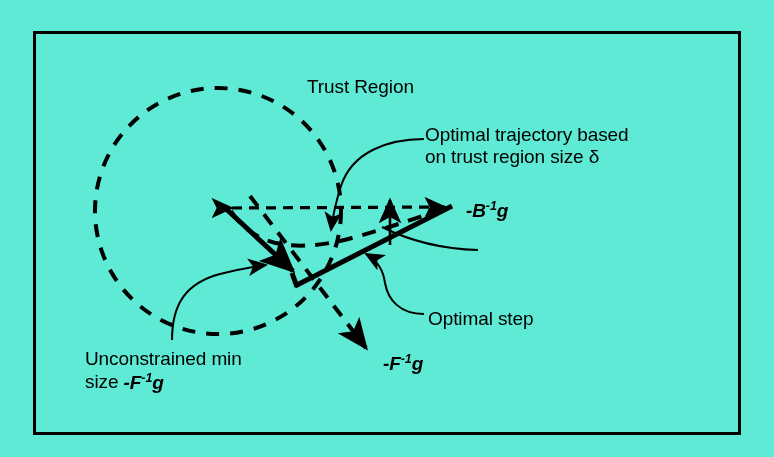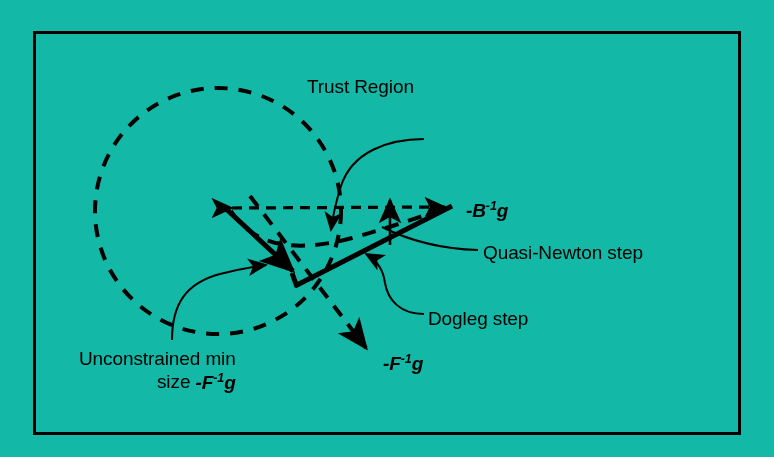--- a/index.html
+++ b/index.html
@@ -10,21 +10,21 @@
   body {
     width: 774px;
     height: 457px;
     overflow: hidden;
     font-family: "Liberation Sans", sans-serif;
   }
   #figure-root {
     position: relative;
     width: 774px;
     height: 457px;
-    background: #14b8a6;
+    background: #5eead4;
   }
   #diagram-svg {
     position: absolute;
     left: 0;
     top: 0;
     display: block;
   }
   .lbl {
     position: absolute;
     font-family: "Liberation Sans", sans-serif;
@@ -55,21 +55,21 @@
   .inline-math .sup {
     font-size: 12.5px;
     vertical-align: super;
   }
   #lbl-trust-region { left: 307px; top: 76px; }
   #lbl-optimal      { left: 425px; top: 124px; }
   #lbl-binvg        { left: 466px; top: 199px; }
   #lbl-quasi        { left: 483px; top: 242px; }
   #lbl-dogleg       { left: 428px; top: 308px; }
   #lbl-finvg        { left: 383px; top: 352px; }
-  #lbl-unconstr     { left: 79px; top: 348px; text-align: right; }
+  #lbl-unconstr     { left: 85px; top: 348px; }
 </style>
 </head>
 <body>
 
 <div id="figure-root">
 
   <svg id="diagram-svg" width="774" height="457" viewBox="0 0 774 457" xmlns="http://www.w3.org/2000/svg">
 
     <defs>
       <marker id="ah-thick" markerWidth="9" markerHeight="9" refX="6.4" refY="3.2" orient="auto" markerUnits="strokeWidth">
@@ -107,24 +107,24 @@
 
     <path d="M 478,250 C 442,249 408,240 382,227" fill="none" stroke="#000" stroke-width="2"></path>
 
     <path d="M 424,314 C 400,314 388,300 385,283 C 383,268 375,259 366,254" fill="none" stroke="#000" stroke-width="2" marker-end="url(#ah-thin)"></path>
 
     <path d="M 172,340 C 172,304 186,283 220,274 C 243,268 258,266 266,265" fill="none" stroke="#000" stroke-width="2" marker-end="url(#ah-thin)"></path>
   </svg>
 
   <div class="lbl lbl-plain" id="lbl-trust-region">Trust Region</div>
 
+  <div class="lbl lbl-plain" id="lbl-optimal"><span>Optimal trajectory based</span><br><span>on trust region size </span><span>δ</span></div>
 
   <div class="lbl lbl-math" id="lbl-binvg"><span>-B</span><span class="sup">-1</span><span>g</span></div>
 
-  <div class="lbl lbl-plain" id="lbl-quasi">Quasi-Newton step</div>
 
-  <div class="lbl lbl-plain" id="lbl-dogleg">Dogleg step</div>
+  <div class="lbl lbl-plain" id="lbl-dogleg">Optimal step</div>
 
   <div class="lbl lbl-math" id="lbl-finvg"><span>-F</span><span class="sup">-1</span><span>g</span></div>
 
   <div class="lbl lbl-plain" id="lbl-unconstr"><span>Unconstrained min</span><br><span>size </span><span class="inline-math"><span>-F</span><span class="sup">-1</span><span>g</span></span></div>
 
 </div>
 
 </body></html>

